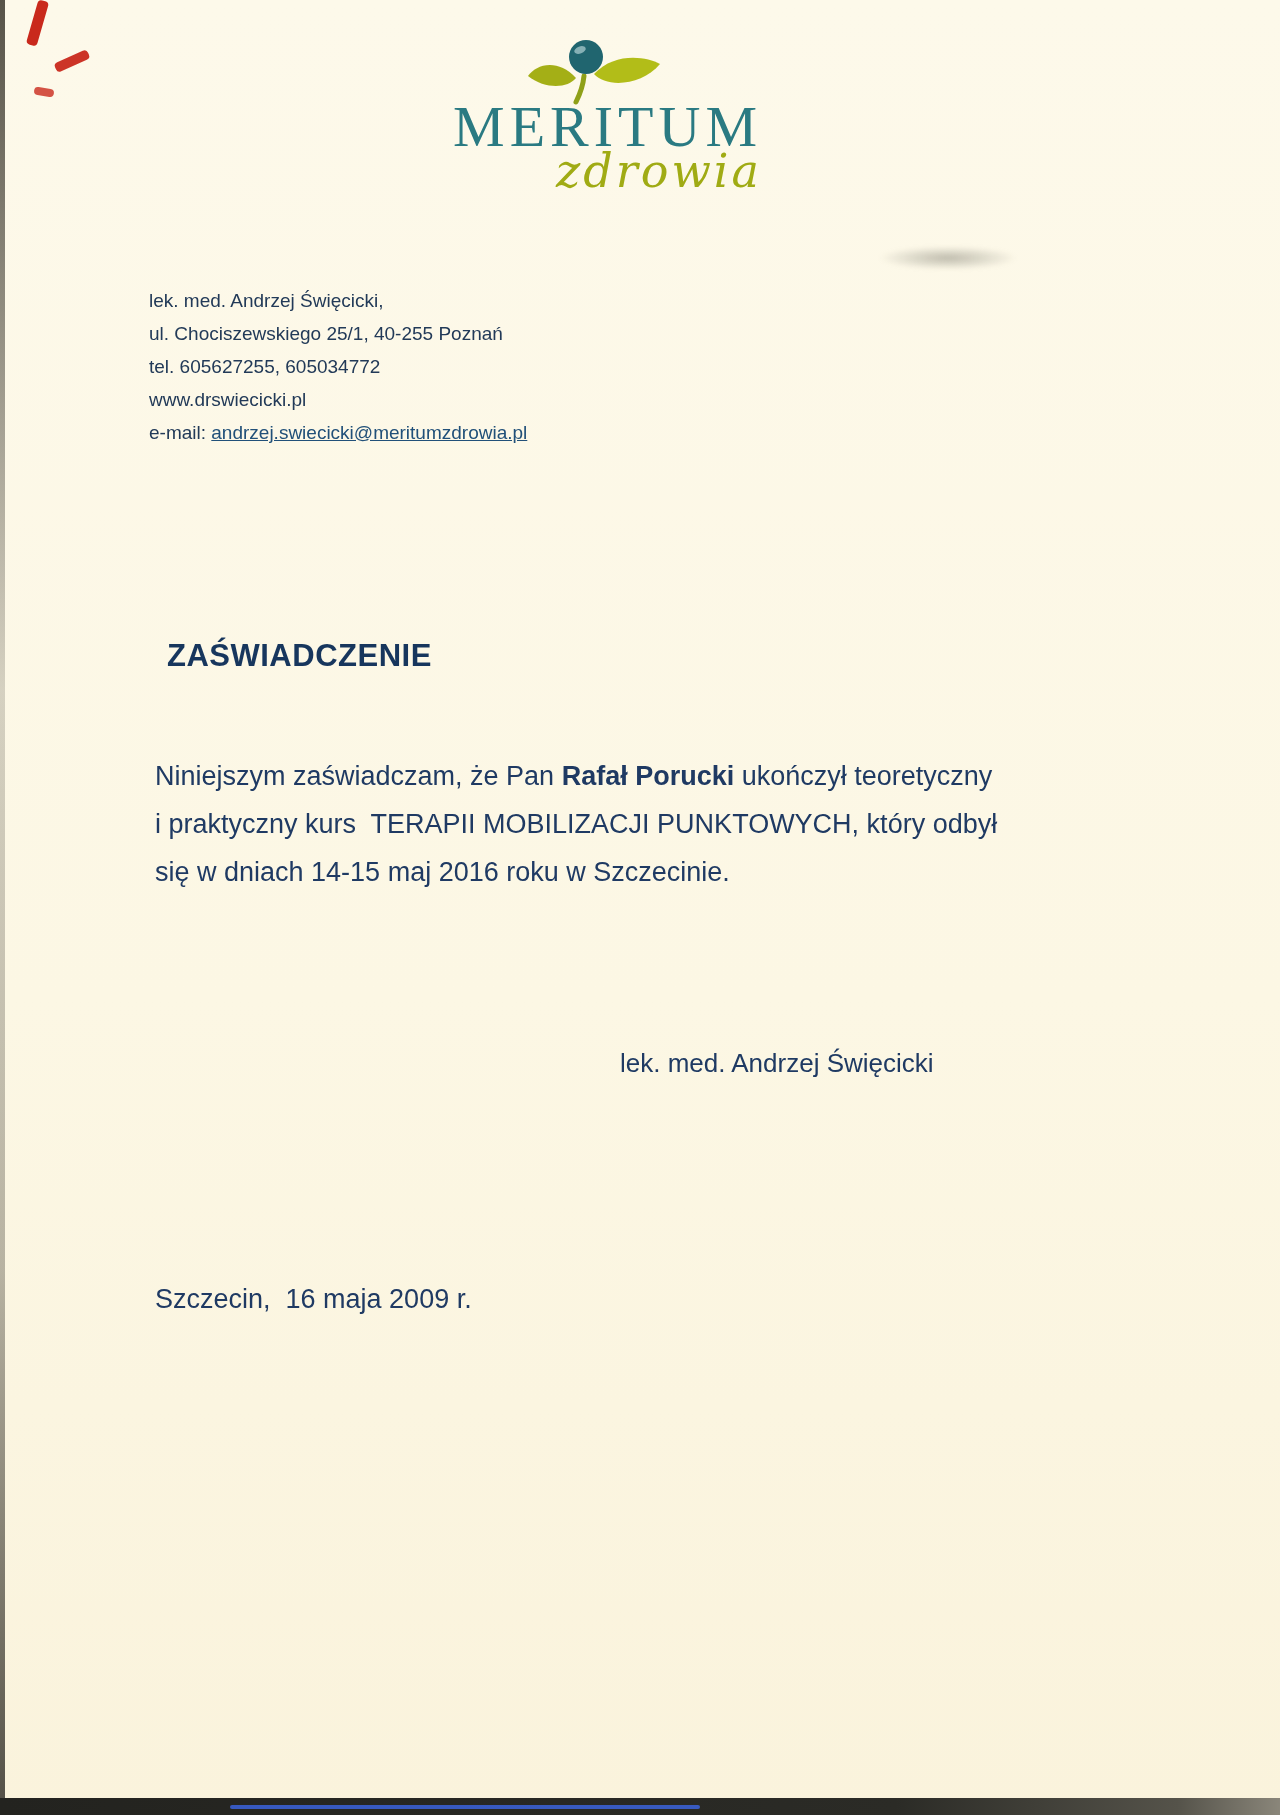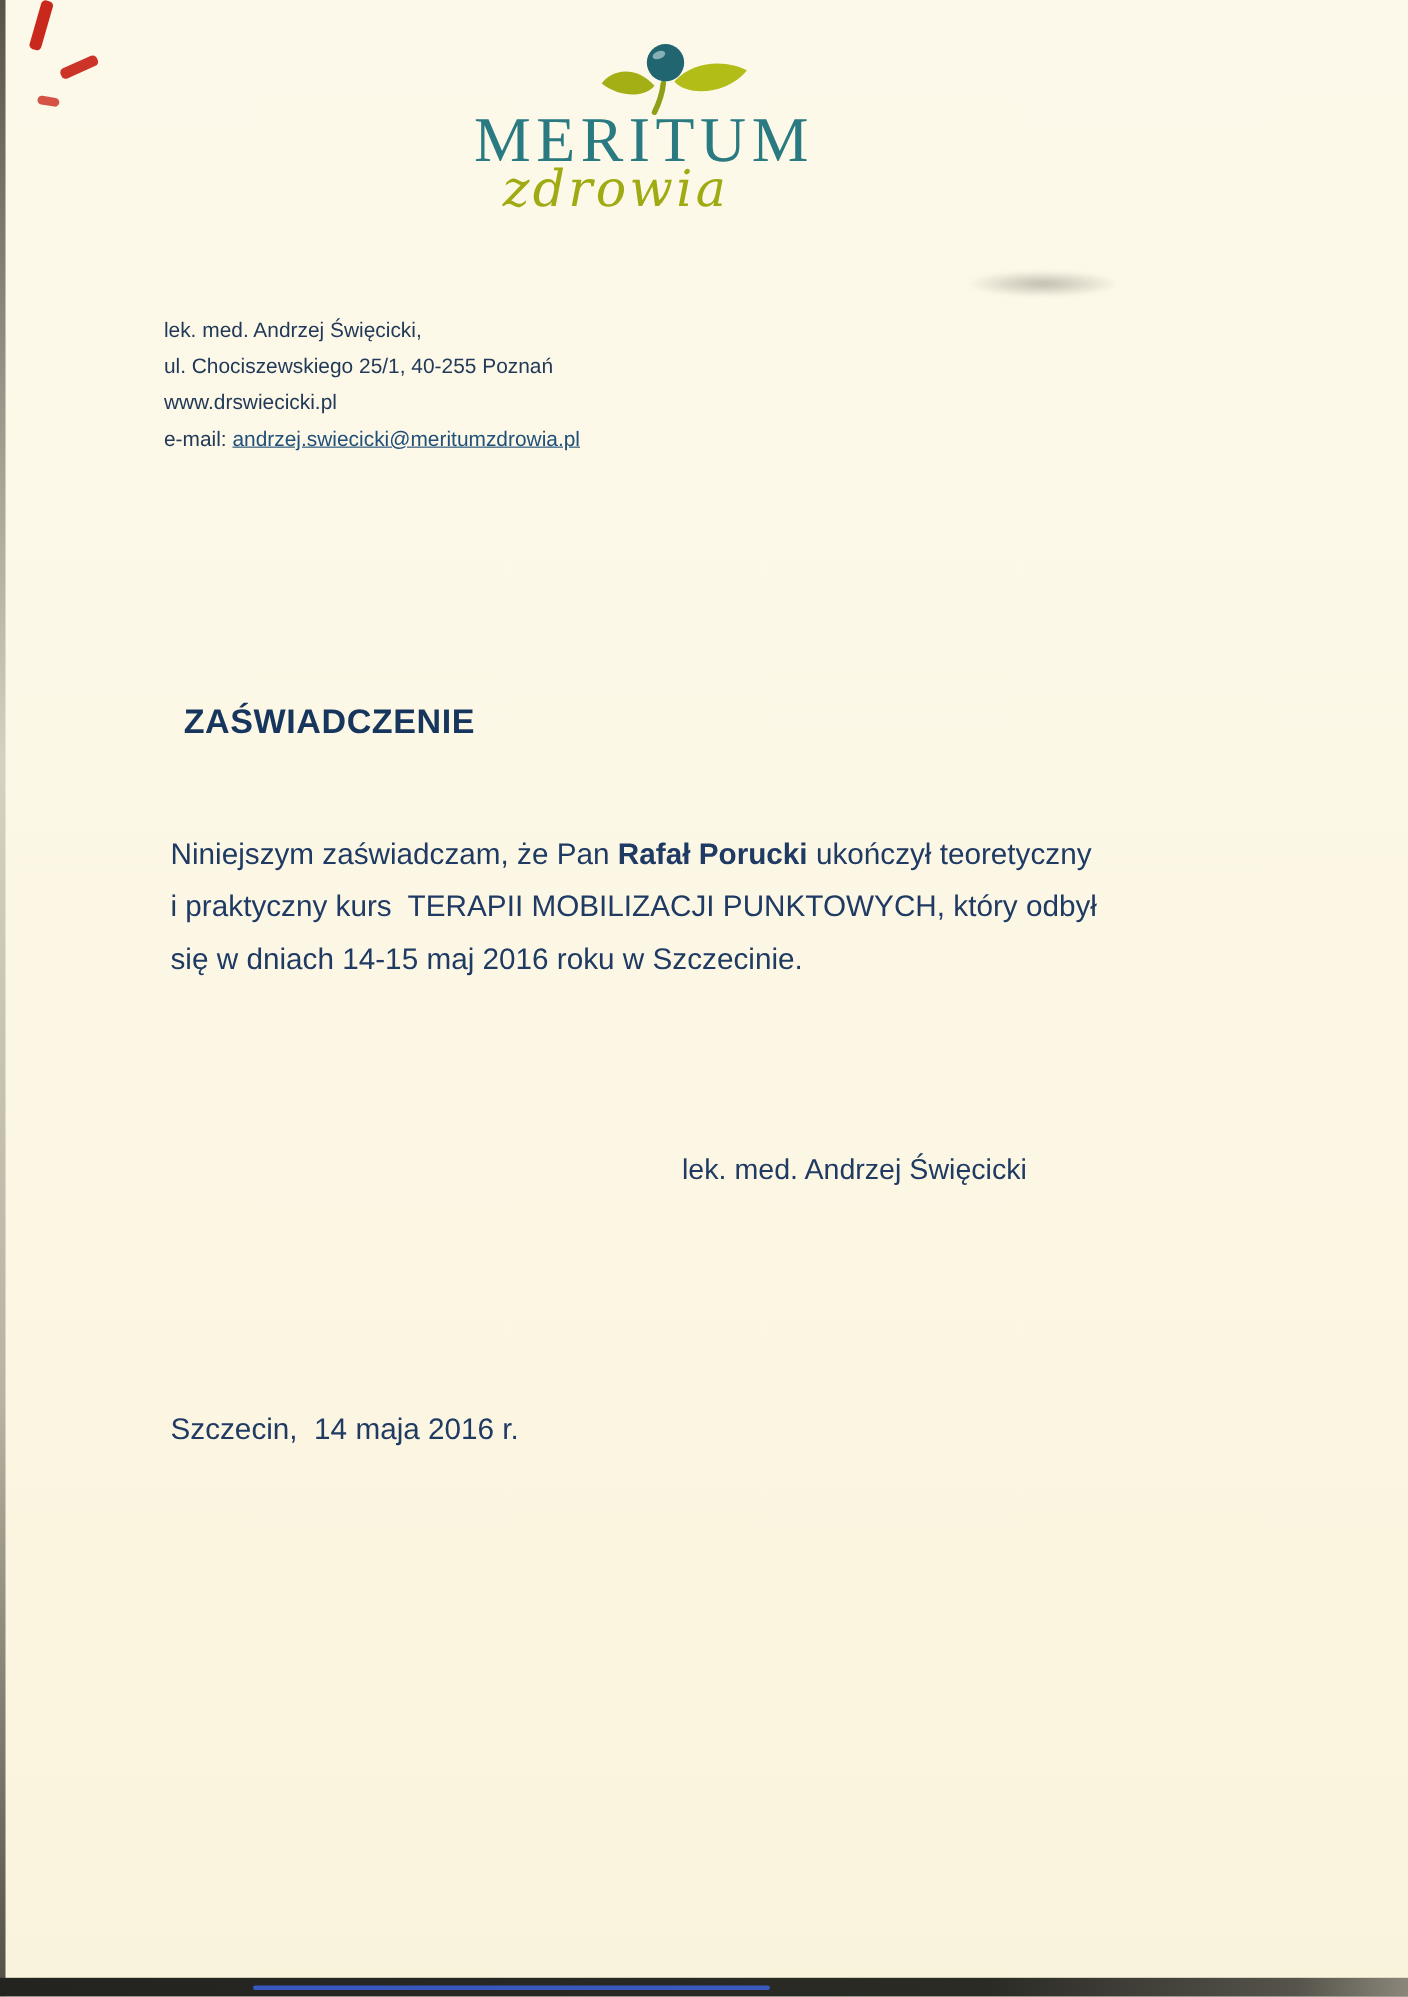--- a/index.html
+++ b/index.html
@@ -35,21 +35,21 @@
   .red-mark.m1 { left: 32px; top: 0px; width: 11px; height: 46px; transform: rotate(16deg); }
   .red-mark.m2 { left: 54px; top: 56px; width: 36px; height: 10px; transform: rotate(-24deg); opacity: .95; }
   .red-mark.m3 { left: 34px; top: 88px; width: 20px; height: 8px; transform: rotate(9deg); opacity: .8; }
   .smudge {
     position: absolute; left: 878px; top: 246px; width: 140px; height: 24px;
     background: radial-gradient(ellipse at center, rgba(140,138,125,.55), rgba(140,138,125,0) 70%);
     filter: blur(2px);
   }
 
   
-  .logo { position: absolute; left: 431px; top: 38px; width: 350px; text-align: left; }
+  .logo { position: absolute; left: 412px; top: 38px; width: 350px; text-align: right; }
   .logo-icon { display: block; margin: 0 auto -10px auto; }
   .wordmark {
     font-family: "Liberation Serif", serif;
     font-size: 58px;
     letter-spacing: 5px;
     color: #2a7a82;
     line-height: 1.0;
   }
   .tagline {
     font-family: "DejaVu Serif", serif;
@@ -118,29 +118,30 @@
       <circle cx="84" cy="19" r="17" fill="#20656f"></circle>
       <ellipse cx="78" cy="12" rx="6" ry="3.5" fill="#9fc3c7" opacity="0.8" transform="rotate(-20 78 12)"></ellipse>
     </svg>
     <div class="wordmark">MERITUM</div>
     <div class="tagline">zdrowia</div>
   </div>
 
   <div class="contact">
     <div>lek. med. Andrzej Święcicki,</div>
     <div>ul. Chociszewskiego 25/1, 40-255 Poznań</div>
+    <div>tel. 605627255, 605034772</div>
     <div>www.drswiecicki.pl</div>
     <div><span>e-mail: </span><span class="email-link">andrzej.swiecicki@meritumzdrowia.pl</span></div>
   </div>
 
   <div class="heading">ZAŚWIADCZENIE</div>
 
   <div class="body-par"><span>Niniejszym zaświadczam, że Pan </span><span class="bold-name">Rafał Porucki</span><span> ukończył teoretyczny i praktyczny kurs  TERAPII MOBILIZACJI PUNKTOWYCH, który odbył się w dniach 14-15 maj 2016 roku w Szczecinie.</span></div>
 
   <div class="signature">lek. med. Andrzej Święcicki</div>
 
-  <div class="place-date">Szczecin,  14 maja 2016 r.</div>
+  <div class="place-date">Szczecin,  16 maja 2009 r.</div>
 
   <div class="edge-bottom">
     <div class="bottom-blue-line"></div>
   </div>
 
 </div>
 
 </body></html>

